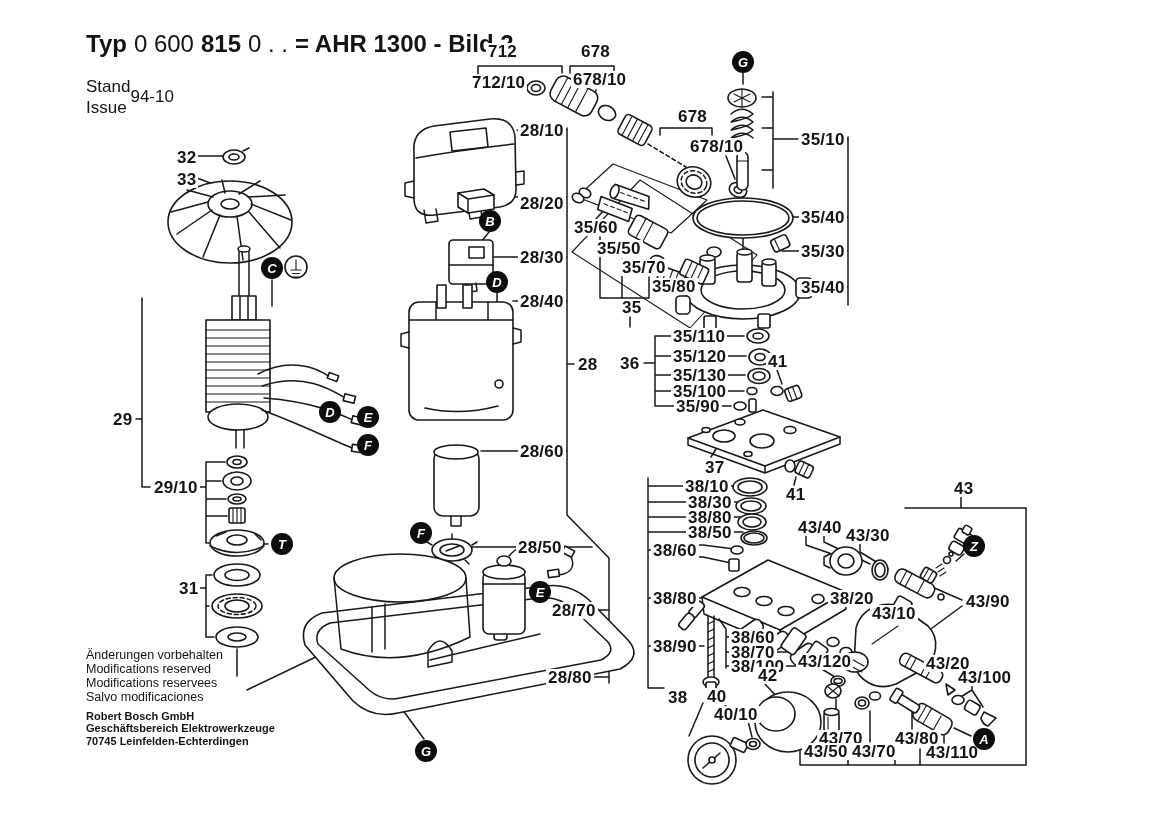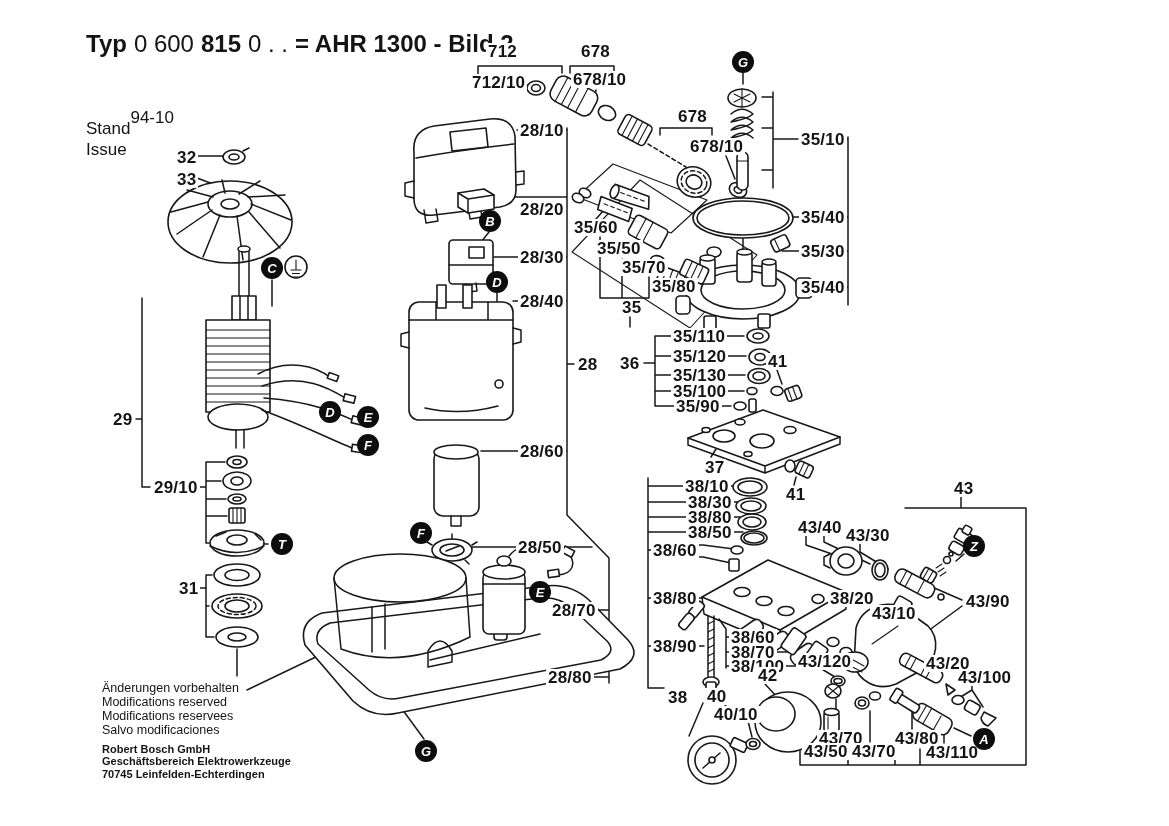--- a/index.html
+++ b/index.html
@@ -12,23 +12,23 @@
   svg .d{stroke-dasharray:4 3;}
   .plabel{position:absolute;font-weight:700;font-size:17px;line-height:1;background:#fff;
           padding:0 2px;white-space:nowrap;letter-spacing:.2px;z-index:3;}
   .badge{position:absolute;width:22px;height:22px;border-radius:50%;background:#0d0d0d;color:#fff;
          font-weight:700;font-size:13px;display:flex;align-items:center;justify-content:center;z-index:4;}
   .title{position:absolute;left:86px;top:30px;font-size:24px;z-index:3;white-space:nowrap;}
   .title .tb{font-weight:700;}
   .title .tn{font-weight:400;}
   .title span{margin-right:7px;}
   .standissue{position:absolute;left:86px;top:76px;display:flex;align-items:center;z-index:3;}
-  .si-col{font-size:17px;line-height:1.25;margin-top:42px;}
+  .si-col{font-size:17px;line-height:1.25;}
   .si-val{font-size:17px;}
-  .footer{position:absolute;left:86px;top:681px;z-index:3;margin-left:16px;}
+  .footer{position:absolute;left:86px;top:648px;z-index:3;}
   .footer .note{font-size:12.5px;line-height:1.13;}
   .footer .company{font-size:11px;font-weight:700;line-height:1.16;}
   .footer .gap{height:5px;}
 </style>
 </head>
 <body>
 
 <div class="page">
 
   <svg class="art" viewBox="0 0 1169 826">
@@ -449,21 +449,21 @@
     <div class="si-val">94-10</div>
   </div>
 
   <b class="plabel" style="left:486px;top:43px">712</b>
   <b class="plabel" style="left:470px;top:74px">712/10</b>
   <b class="plabel" style="left:579px;top:43px">678</b>
   <b class="plabel" style="left:571px;top:71px">678/10</b>
   <b class="plabel" style="left:676px;top:108px">678</b>
   <b class="plabel" style="left:688px;top:138px">678/10</b>
   <b class="plabel" style="left:518px;top:122px">28/10</b>
-  <b class="plabel" style="left:518px;top:201px">28/20</b>
+  <b class="plabel" style="left:518px;top:195px">28/20</b>
   <b class="plabel" style="left:518px;top:249px">28/30</b>
   <b class="plabel" style="left:518px;top:293px">28/40</b>
   <b class="plabel" style="left:576px;top:356px">28</b>
   <b class="plabel" style="left:518px;top:443px">28/60</b>
   <b class="plabel" style="left:516px;top:539px">28/50</b>
   <b class="plabel" style="left:550px;top:602px">28/70</b>
   <b class="plabel" style="left:546px;top:669px">28/80</b>
   <b class="plabel" style="left:175px;top:149px">32</b>
   <b class="plabel" style="left:175px;top:171px">33</b>
   <b class="plabel" style="left:111px;top:411px">29</b>

